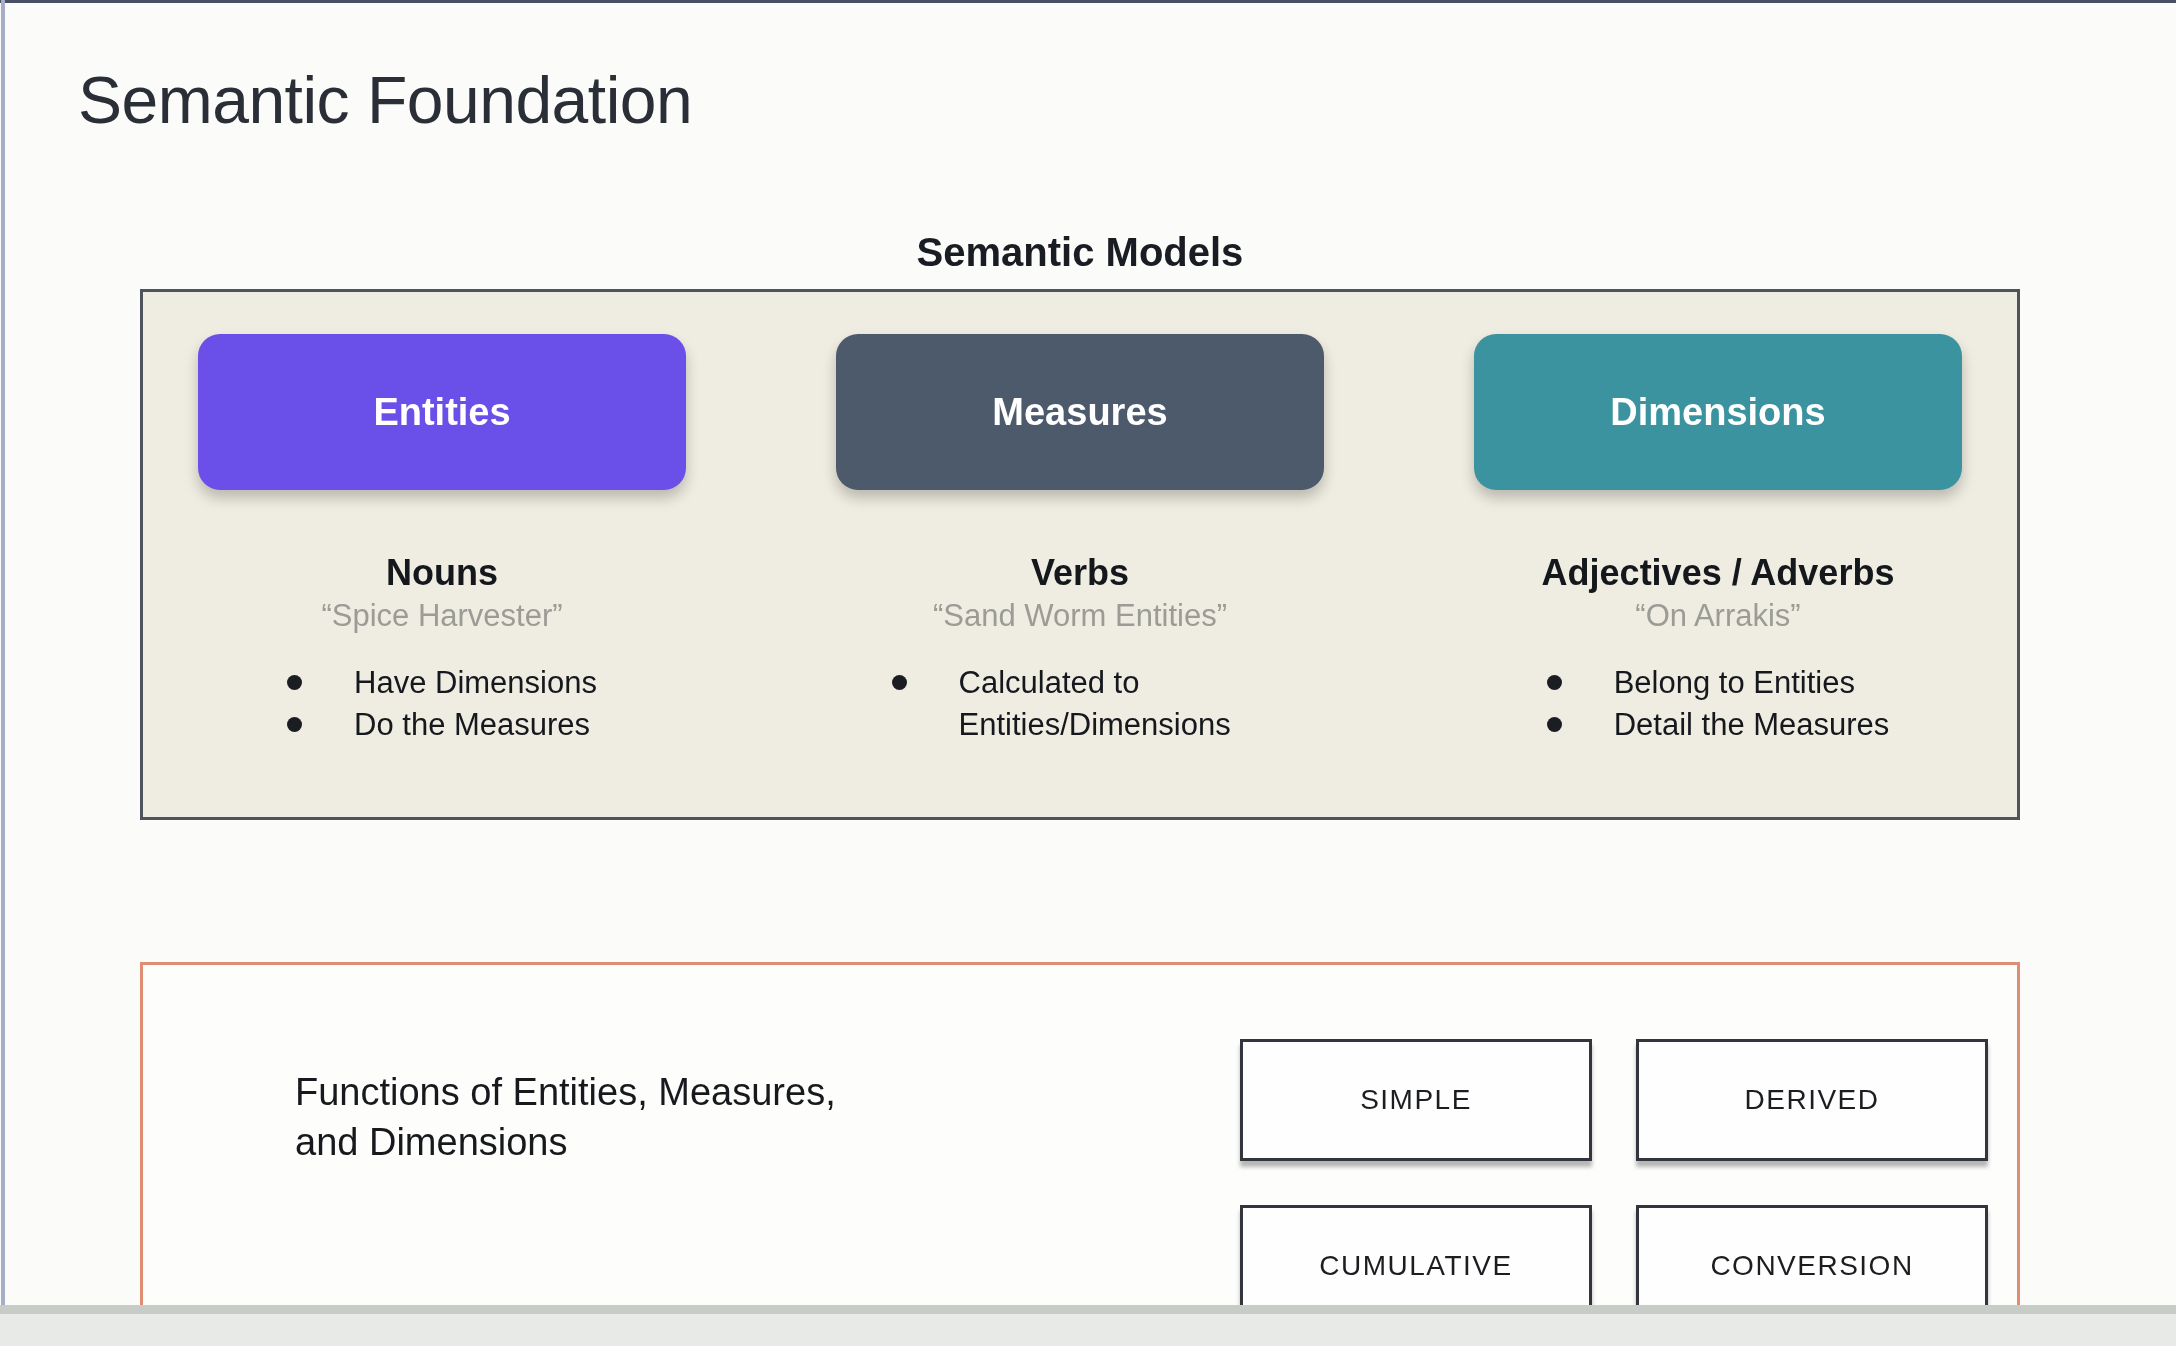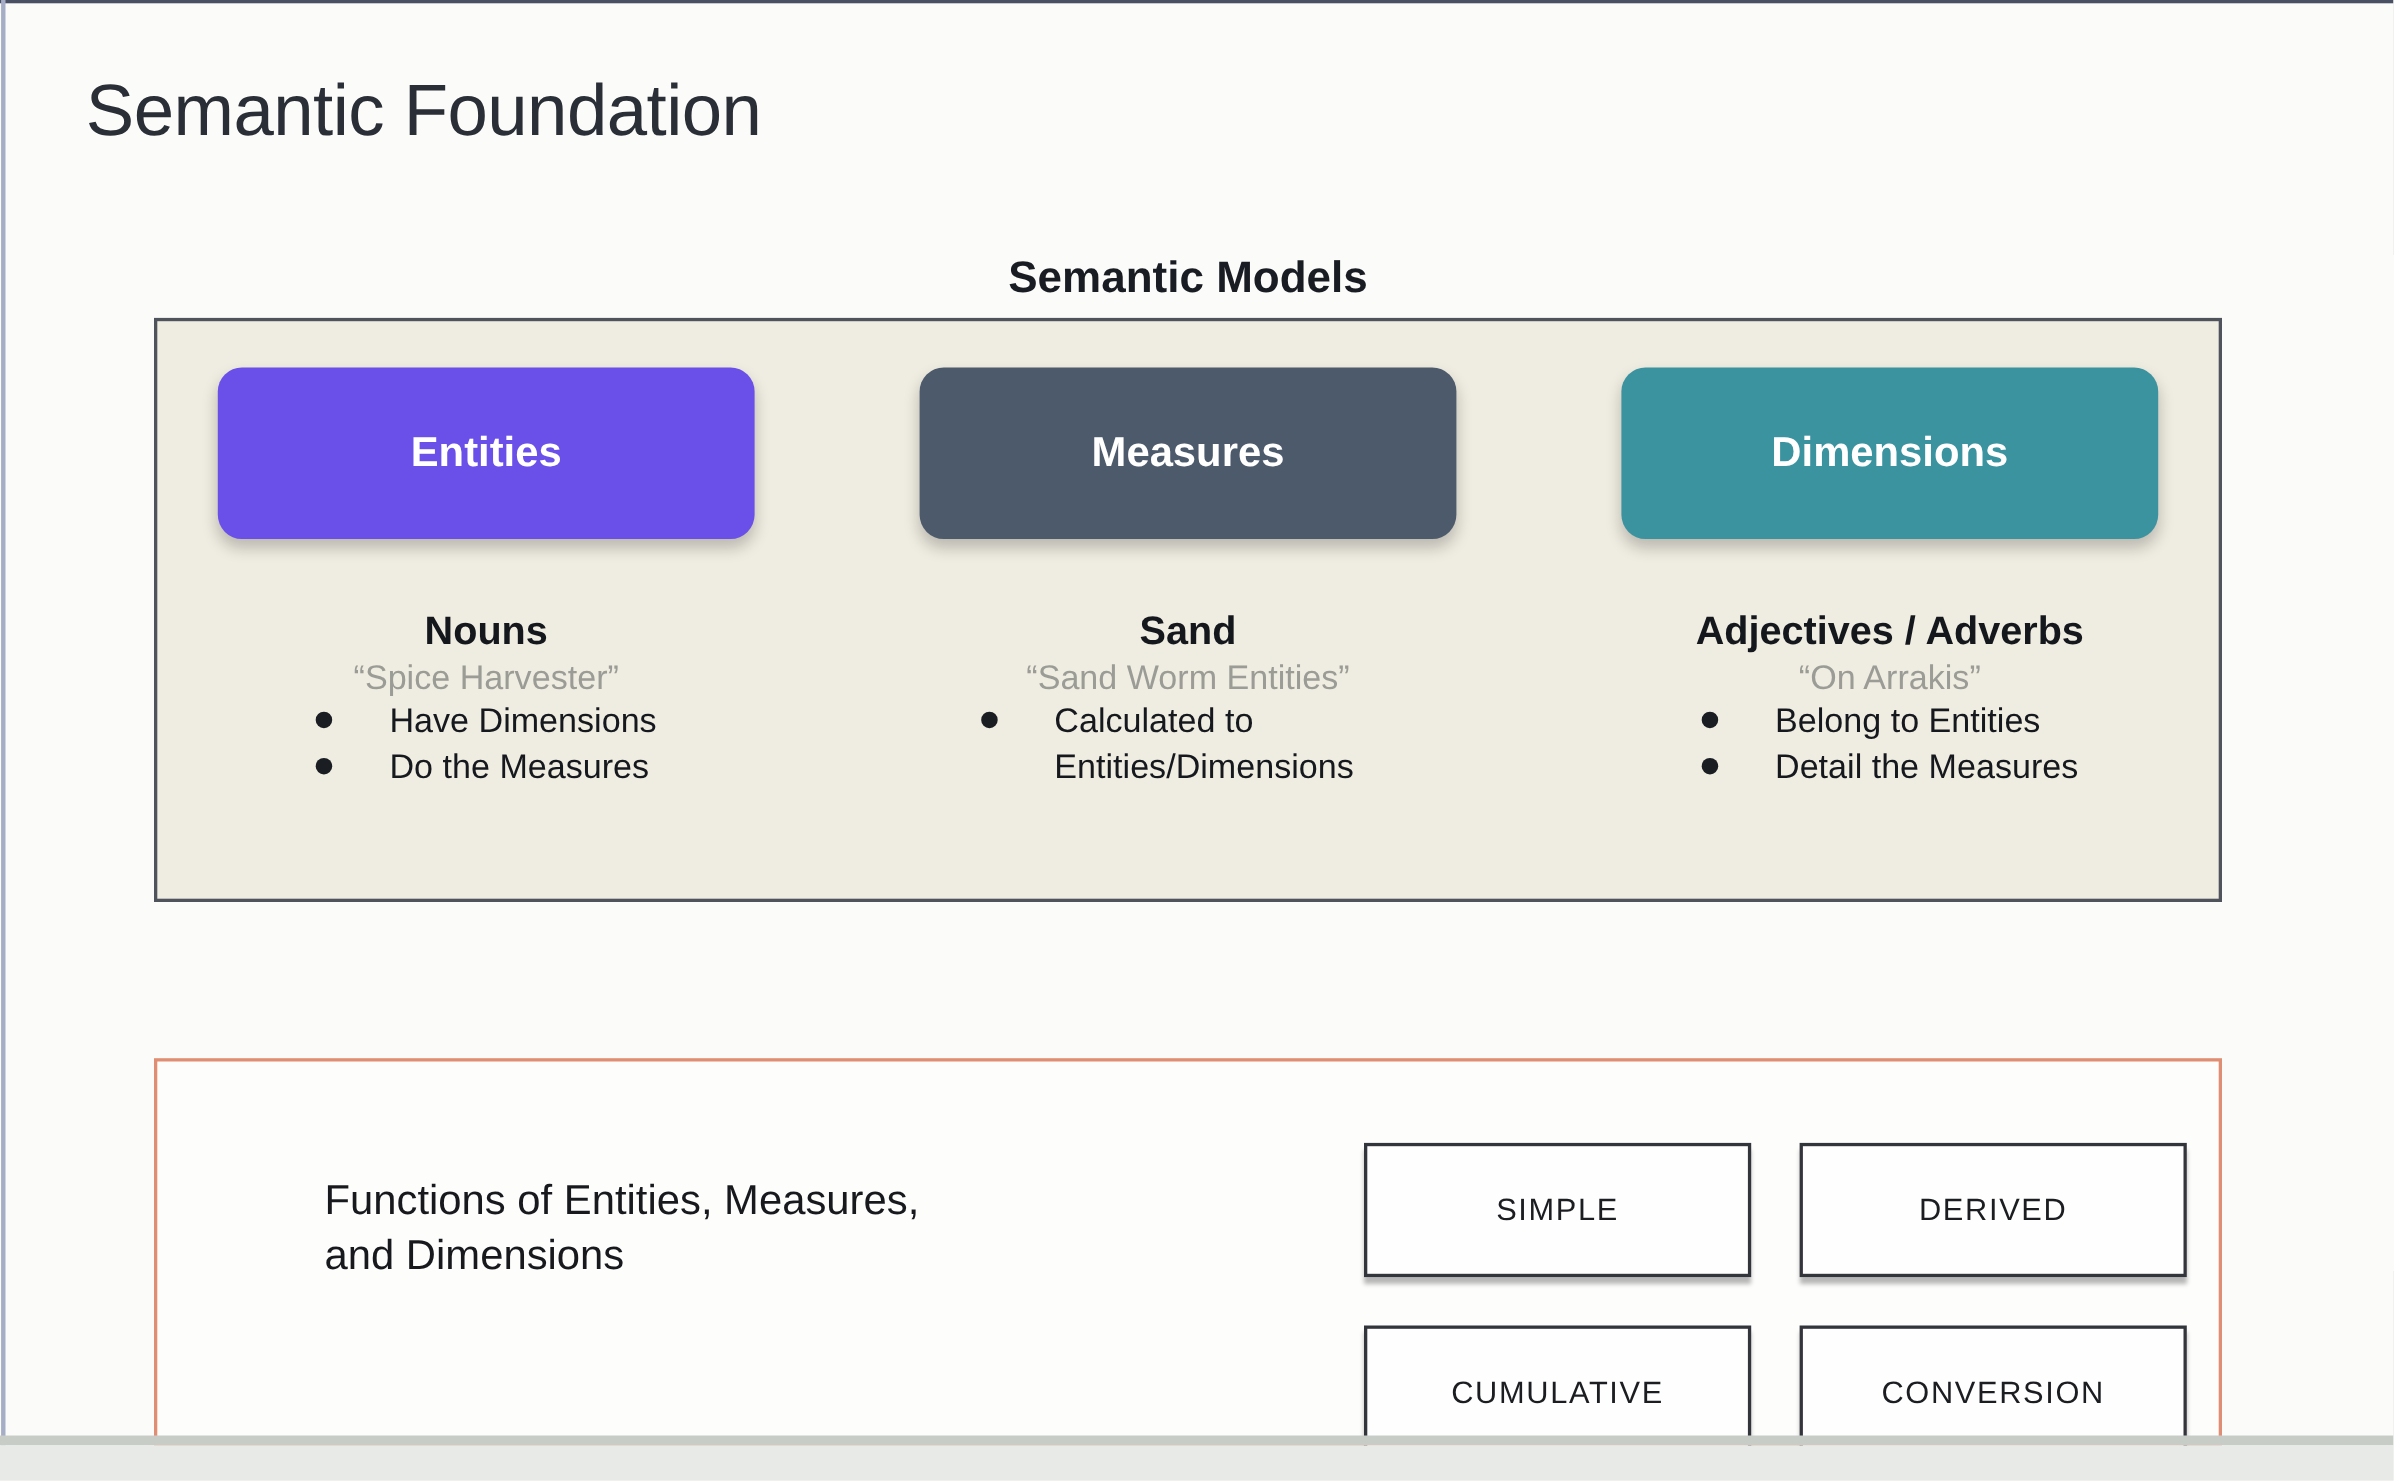--- a/index.html
+++ b/index.html
@@ -35,21 +35,21 @@
   }
   .model-col{width:488px;display:flex;flex-direction:column;align-items:center;}
   .model-chip{
     width:100%;height:156px;border-radius:22px;
     display:flex;align-items:center;justify-content:center;
     color:#ffffff;font-size:38px;font-weight:700;
     box-shadow:0 8px 14px rgba(0,0,0,.22);
   }
   .model-heading{margin-top:62px;font-size:36px;font-weight:700;color:#14171c;}
   .model-quote{margin-top:4px;font-size:31px;color:#9b9c95;text-align:center;}
-  .bullet-list{display:flex;flex-direction:column;}
+  .bullet-list{margin-top:28px;display:flex;flex-direction:column;}
   .bullet-item{display:flex;font-size:31px;line-height:42px;color:#15181d;text-align:left;}
   .bullet-dot{flex:none;width:15px;height:15px;border-radius:50%;background:#1a1d22;margin:13px 52px 0 0;}
   .wrap-narrow{max-width:310px;display:inline-block;}
 
   .metrics-panel{
     position:absolute;left:140px;top:962px;width:1880px;height:354px;
     box-sizing:border-box;background:#fdfdfc;border:3px solid #df8e73;
   }
   .metrics-desc{
     position:absolute;left:152px;top:102px;
@@ -91,21 +91,21 @@
         </div>
         <div class="bullet-item">
           <span class="bullet-dot"></span>
           <span>Do the Measures</span>
         </div>
       </div>
     </div>
 
     <div class="model-col">
       <div class="model-chip" style="background: rgb(77, 90, 107);">Measures</div>
-      <div class="model-heading">Sand</div>
+      <div class="model-heading">Verbs</div>
       <div class="model-quote">“Sand Worm Entities”</div>
       <div class="bullet-list">
         <div class="bullet-item">
           <span class="bullet-dot"></span>
           <span class="wrap-narrow">Calculated to Entities/Dimensions</span>
         </div>
       </div>
     </div>
 
     <div class="model-col">

